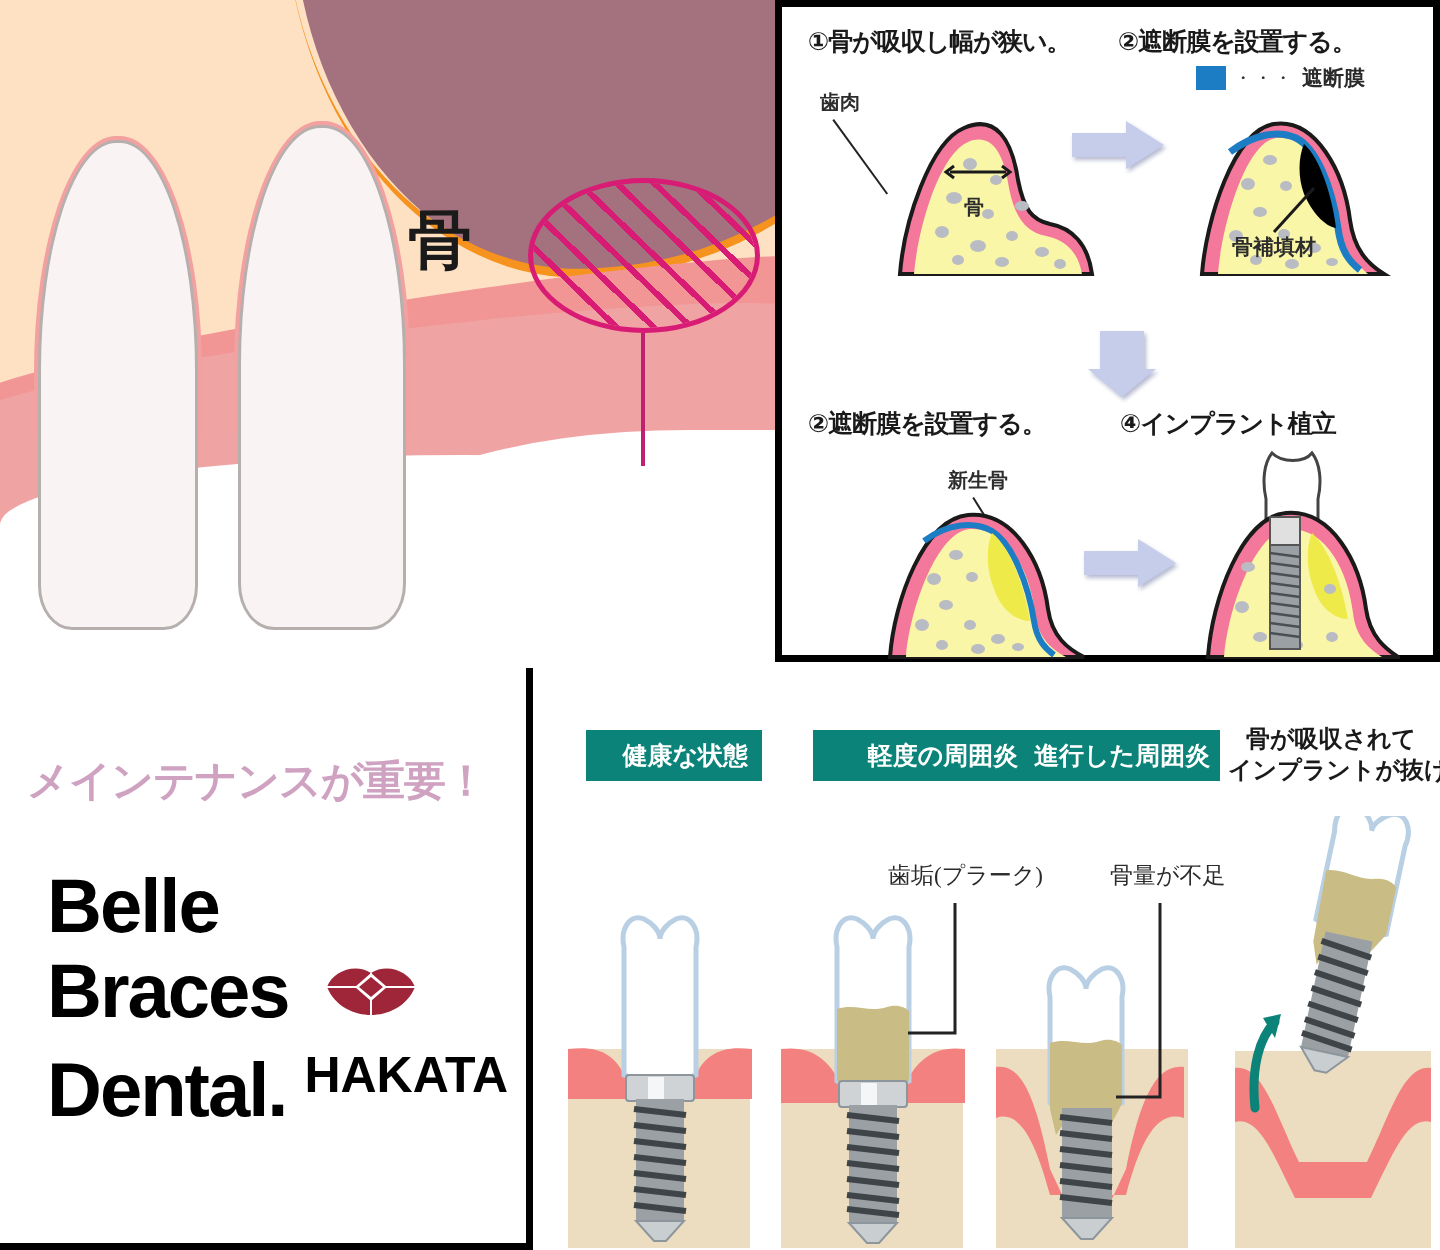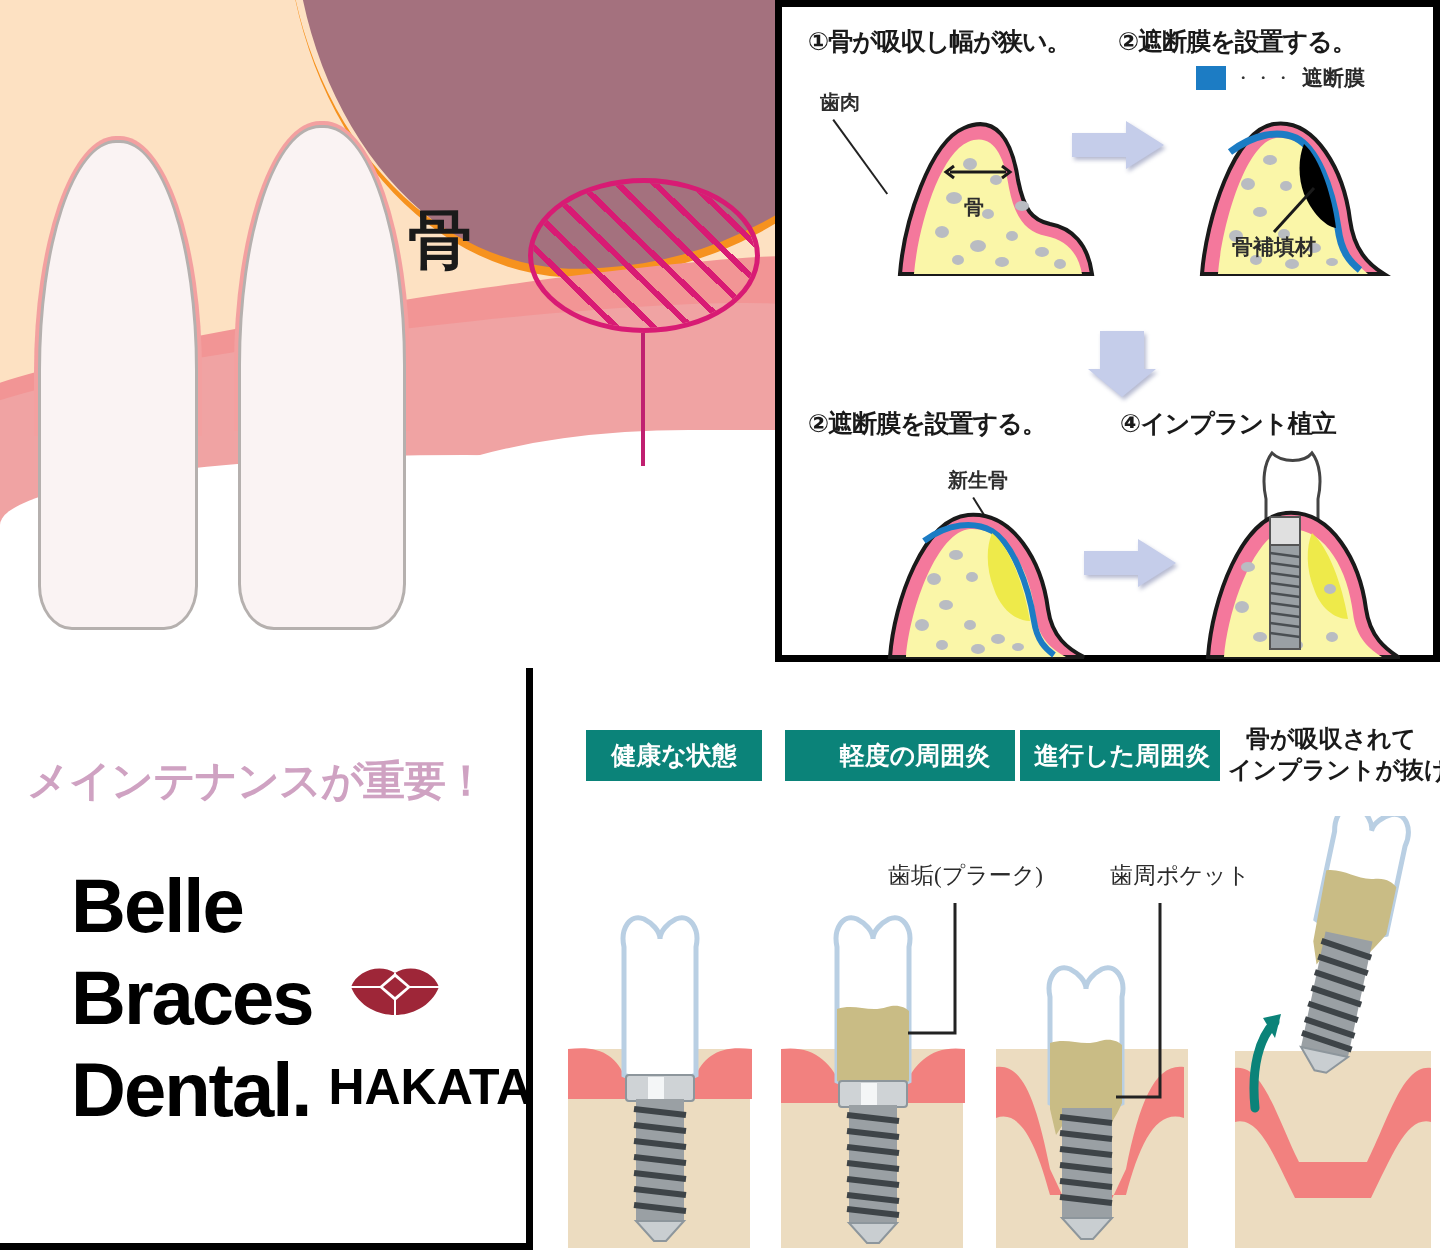--- a/index.html
+++ b/index.html
@@ -64,21 +64,21 @@
   .bigarrow{position:absolute;width:96px;height:54px;}
   .bigarrow svg{display:block;filter:drop-shadow(2px 3px 2px rgba(90,100,150,.45));}
 
   
   #panel-logo{position:absolute;left:0;top:668px;width:533px;height:582px;background:#fff;
       border-right:7px solid #000;border-bottom:7px solid #000;box-sizing:border-box;}
   #maintenance-text{position:absolute;left:27px;top:85px;font-size:42px;font-weight:700;color:#cfa2c2;
       font-family:"DejaVu Sans",sans-serif;letter-spacing:-1px;white-space:nowrap;}
   #logo-stack{position:absolute;left:47px;top:195px;}
   .logo-line{font-size:76px;font-weight:700;color:#000;line-height:1.12;
-      font-family:"Liberation Sans",sans-serif;letter-spacing:-2px;display:flex;align-items:center;margin-left:24px;}
+      font-family:"Liberation Sans",sans-serif;letter-spacing:-2px;display:flex;align-items:flex-start;}
   #lips-icon{display:inline-block;margin-left:36px;margin-bottom:14px;}
   #hakata{font-size:50px;font-weight:700;letter-spacing:0px;margin-left:18px;margin-bottom:5px;
       font-family:"Liberation Sans",sans-serif;}
 
   
   #panel-stages{position:absolute;left:548px;top:668px;width:892px;height:582px;background:#fff;}
   .stage-badge{position:absolute;background:#0b8379;color:#fff;font-size:25px;font-weight:700;
       padding:9px 14px;font-family:"DejaVu Sans",sans-serif;white-space:nowrap;text-align:center;}
   .stage-plain{position:absolute;font-size:24px;font-weight:700;color:#1a1a1a;line-height:1.28;
       font-family:"DejaVu Sans",sans-serif;text-align:center;white-space:nowrap;}
@@ -275,30 +275,30 @@
     </div>
     <div class="logo-line">
       <span>Dental.</span>
       <span id="hakata">HAKATA</span>
     </div>
   </div>
 </div>
 
 <div id="panel-stages">
 
-  <div class="stage-badge" style="left:38px;top:62px;width:148px;">健康な状態</div>
-  <div class="stage-badge" style="left:237px;top:62px;width:172px;padding-left:44px;">軽度の周囲炎</div>
+  <div class="stage-badge" style="left:38px;top:62px;width:148px;text-align:right;">健康な状態</div>
+  <div class="stage-badge" style="left:265px;top:62px;width:172px;padding-left:44px;">軽度の周囲炎</div>
   <div class="stage-badge" style="left:472px;top:62px;width:172px;">進行した周囲炎</div>
   <div class="stage-plain" style="left:680px;top:56px;width:206px;">
     <div>骨が吸収されて</div>
     <div>インプラントが抜ける</div>
   </div>
 
   <div class="callout" style="left:340px;top:192px;">歯垢(プラーク)</div>
-  <div class="callout" style="left:562px;top:192px;">歯周ポケット</div>
+  <div class="callout" style="left:562px;top:192px;">骨量が不足</div>
 
   <div class="stage-art" style="left:12px;top:235px;">
     <svg width="200" height="345" viewBox="0 0 200 345">
       <rect x="8" y="146" width="182" height="199" fill="#ecdcc0"></rect>
       <path d="M8 146 C40 142 56 152 66 176 L134 176 C144 152 160 142 192 146 L192 196 L8 196 Z" fill="#f2817f"></path>
       <path d="M64 44 C60 26 70 10 84 16 C92 20 100 28 100 36 C100 28 108 20 116 16 C130 10 140 26 136 44
                L136 172 C120 180 80 180 64 172 Z" fill="#ffffff" stroke="#b9cfe3" stroke-width="5"></path>
       <rect x="66" y="172" width="68" height="26" rx="3" fill="#cfd3d6" stroke="#8d969c" stroke-width="2"></rect>
       <rect x="88" y="174" width="16" height="22" fill="#f4f6f7"></rect>
       <rect x="76" y="196" width="48" height="122" fill="#9aa0a4"></rect>

